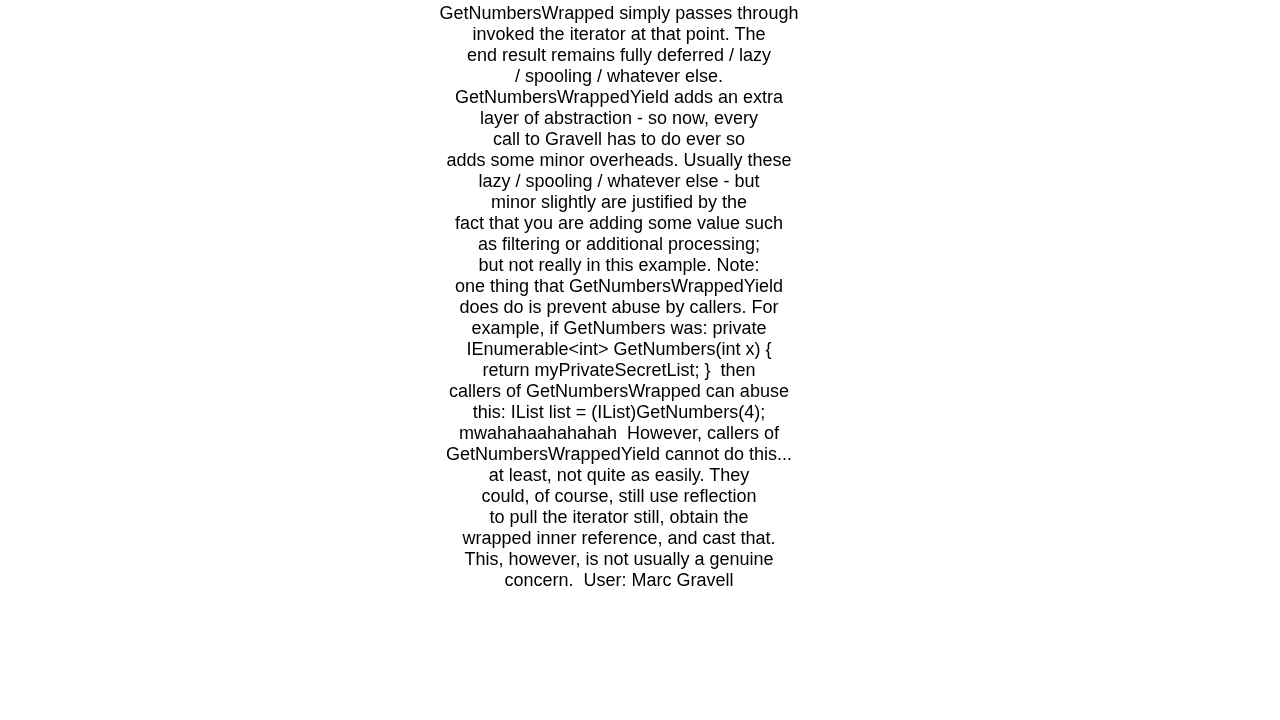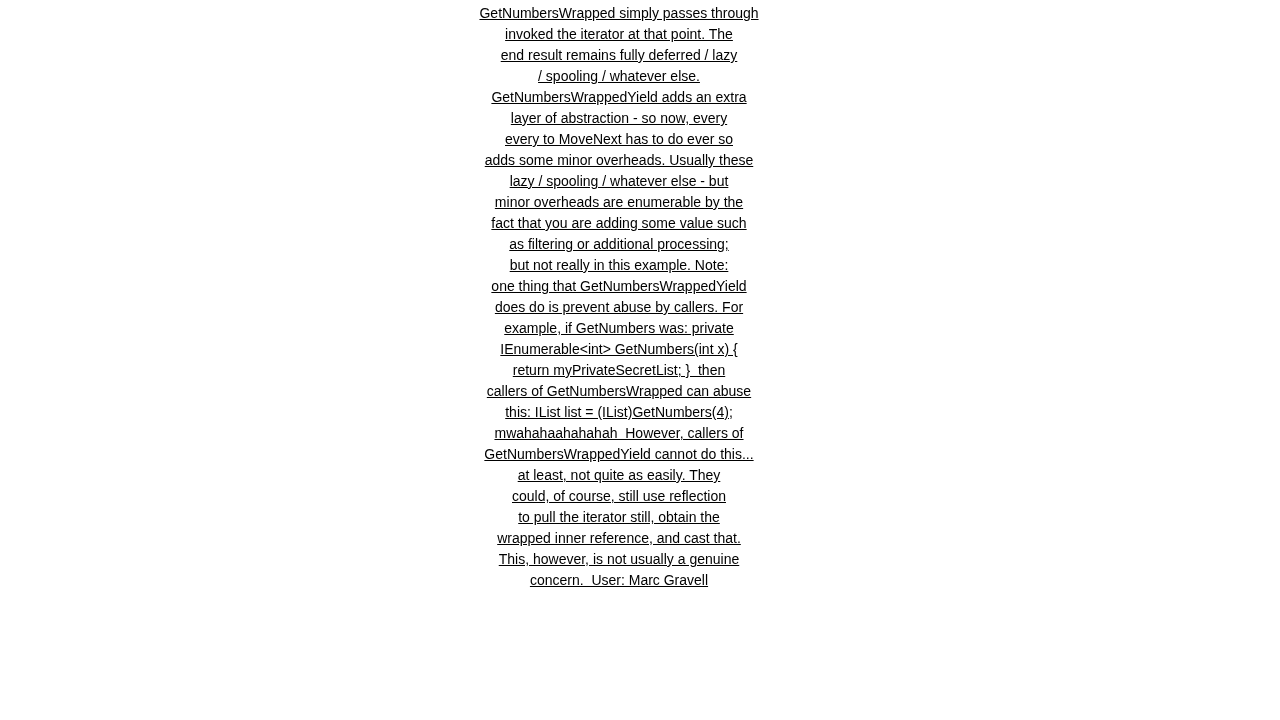--- a/index.html
+++ b/index.html
@@ -13,44 +13,43 @@
     font-family: "Liberation Sans", sans-serif;
     position: relative;
     overflow: hidden;
   }
   .text-block {
     position: absolute;
     left: 429px;
     top: 3px;
     width: 380px;
     color: #000000;
-    font-size: 14px;
+    font-size: 18px;
     line-height: 21px;
     text-align: center;
-    text-decoration: underline;
   }
   .text-line {
     white-space: pre;      
     min-height: 21px;
   }
 </style>
 </head>
 <body>
 
 <div class="text-block">
   <div class="text-line">GetNumbersWrapped simply passes through</div>
   <div class="text-line">invoked the iterator at that point. The</div>
   <div class="text-line">end result remains fully deferred / lazy</div>
   <div class="text-line">/ spooling / whatever else.</div>
   <div class="text-line">GetNumbersWrappedYield adds an extra</div>
   <div class="text-line">layer of abstraction - so now, every</div>
-  <div class="text-line">every to MoveNext has to do ever so</div>
+  <div class="text-line">call to Gravell has to do ever so</div>
   <div class="text-line">adds some minor overheads. Usually these</div>
   <div class="text-line">lazy / spooling / whatever else - but</div>
-  <div class="text-line">minor overheads are enumerable by the</div>
+  <div class="text-line">minor slightly are justified by the</div>
   <div class="text-line">fact that you are adding some value such</div>
   <div class="text-line">as filtering or additional processing;</div>
   <div class="text-line">but not really in this example. Note:</div>
   <div class="text-line">one thing that GetNumbersWrappedYield</div>
   <div class="text-line">does do is prevent abuse by callers. For</div>
   <div class="text-line">example, if GetNumbers was: private</div>
   <div class="text-line">IEnumerable&lt;int&gt; GetNumbers(int x) {</div>
   <div class="text-line">return myPrivateSecretList; }  then</div>
   <div class="text-line">callers of GetNumbersWrapped can abuse</div>
   <div class="text-line">this: IList list = (IList)GetNumbers(4);</div>

